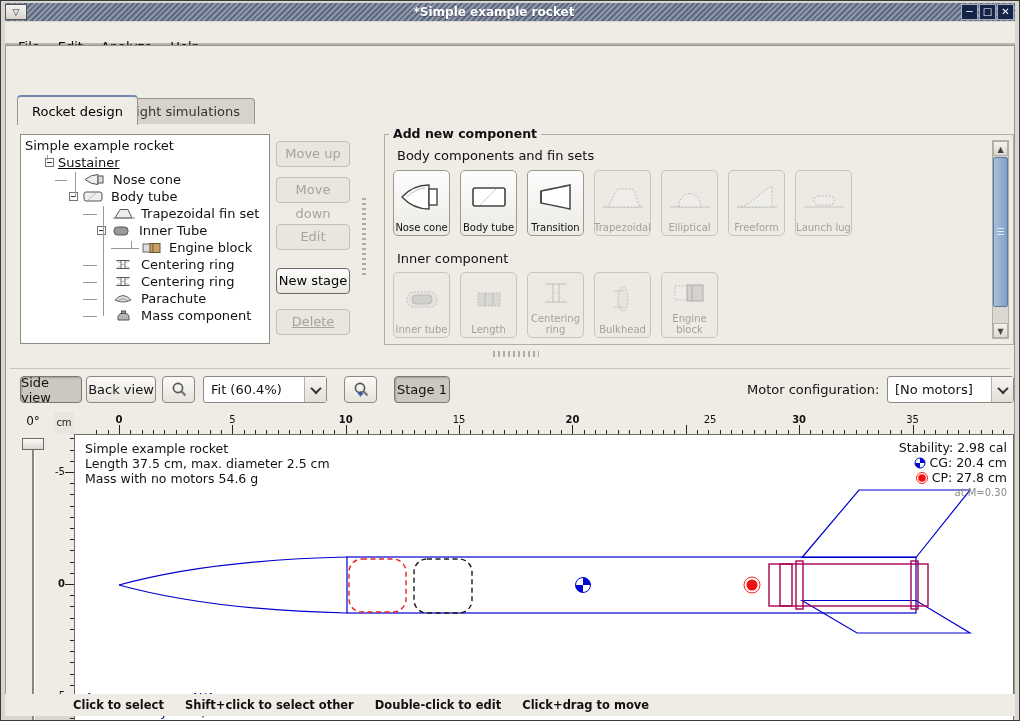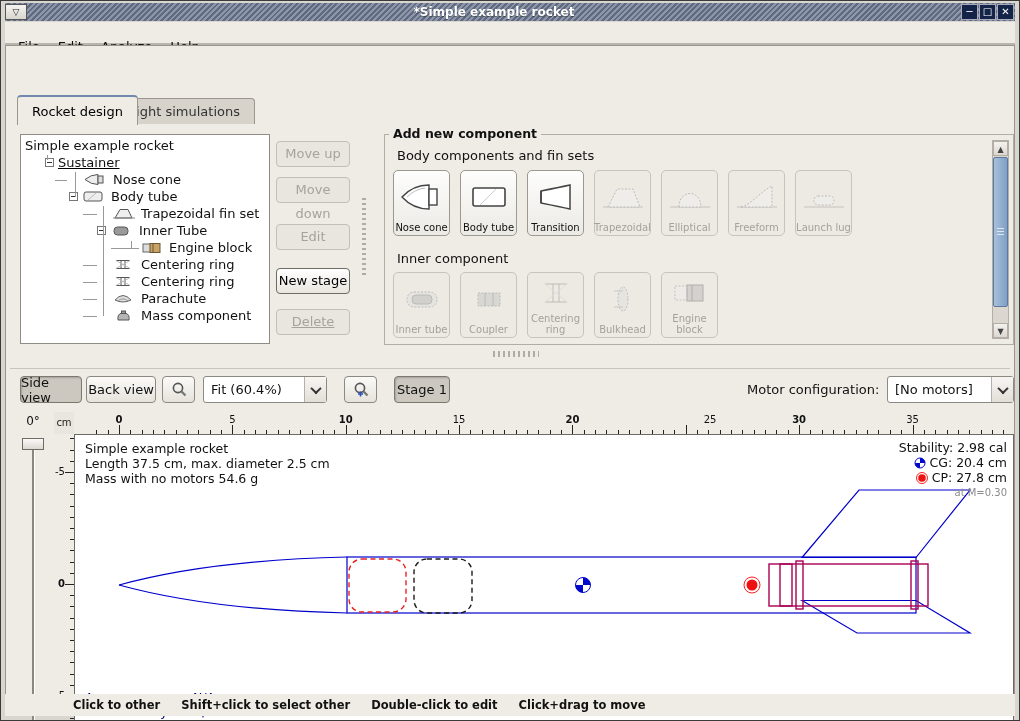--- a/index.html
+++ b/index.html
@@ -362,21 +362,21 @@
             <div class="clabel">Inner tube</div>
           </div>
           <div class="comp-btn disabled">
             <div class="cicon">
               <svg width="46" height="32" viewBox="0 0 46 32">
                 <rect x="12" y="10" width="22" height="13" fill="#bbb" stroke="#777" stroke-dasharray="2,1.5"></rect>
                 <line x1="19" y1="10" x2="19" y2="23" stroke="#777"></line>
                 <line x1="27" y1="10" x2="27" y2="23" stroke="#777"></line>
               </svg>
             </div>
-            <div class="clabel">Coupler</div>
+            <div class="clabel">Length</div>
           </div>
           <div class="comp-btn disabled">
             <div class="cicon">
               <svg width="46" height="32" viewBox="0 0 46 32">
                 <path d="M12,7 H34 M12,25 H34 M20,7 V25 M26,7 V25" stroke="#777" fill="none"></path>
                 <path d="M12,7 L34,25 M34,7 L12,25" stroke="#ccc"></path>
               </svg>
             </div>
             <div class="clabel">Centering ring</div>
           </div>
@@ -627,18 +627,18 @@
 
       <div class="flight-block" id="flight">
           <div class="flight-row"><span class="fl">Apogee:</span><span class="fv">N/A</span></div>
           <div class="flight-row"><span class="fl">Max. velocity:</span><span class="fv">N/A</span></div>
           <div class="flight-row"><span class="fl">Max. acceleration:</span></div>
         </div>
     </div>
   </div>
 
   <div class="statusbar" id="statusbar">
-      <span>Click to other</span>
+      <span>Click to select</span>
       <span>Shift+click to select other</span>
       <span>Double-click to edit</span>
       <span>Click+drag to move</span>
     </div>
 </div>
 
 </body></html>

